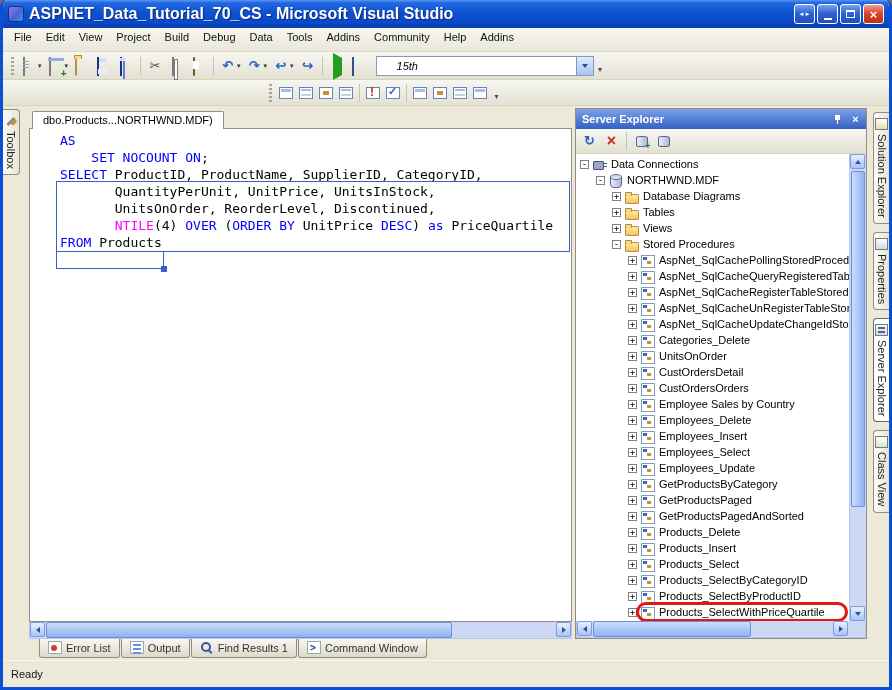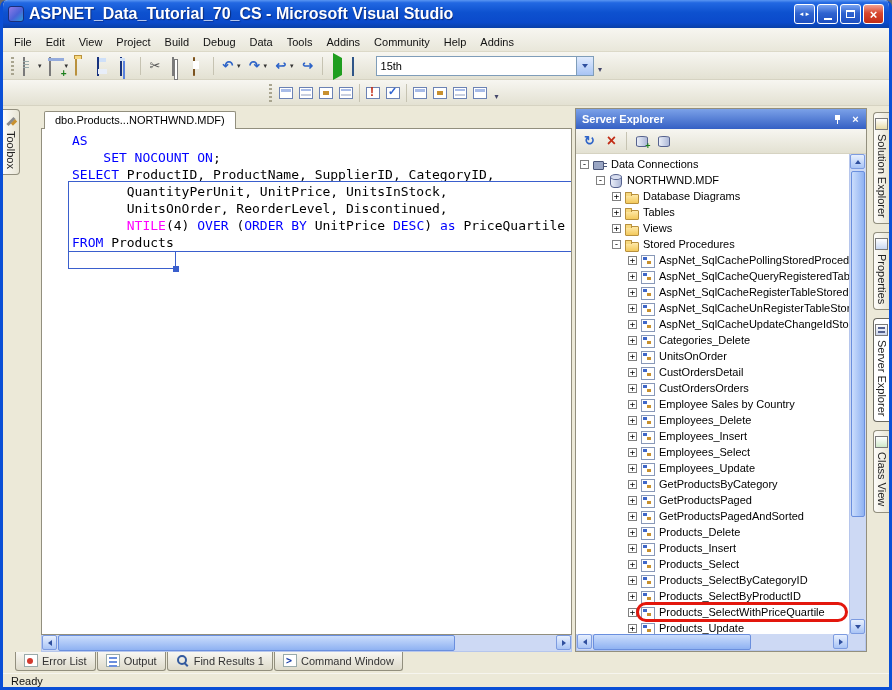--- a/index.html
+++ b/index.html
@@ -19,21 +19,21 @@
   .title-buttons{margin-left:auto;display:flex;gap:2px;}
   .tb-win{width:21px;height:20px;border:1px solid #fff;border-radius:3px;color:#fff;
     background:linear-gradient(#7AA4F1,#2F63D0 45%,#1E4FC0);
     display:flex;align-items:center;justify-content:center;font-size:10px;position:relative;}
   .tb-win.close{background:linear-gradient(#F0A092,#D8472F 45%,#C22D17);font-size:13px;font-weight:bold;}
   .tb-arrows{font-size:6px;letter-spacing:0;}
   .glyph-min{width:8px;height:2px;background:#fff;margin-top:9px;}
   .glyph-max{width:9px;height:8px;border:1px solid #fff;border-top:2px solid #fff;}
 
   
-  .menubar{height:24px;flex:none;display:flex;align-items:flex-end;padding-left:4px;
+  .menubar{height:24px;flex:none;display:flex;align-items:flex-start;padding-left:4px;
     background:linear-gradient(#F7F6F1,#E9E7DA);border-bottom:1px solid #DCD9C8;}
   .menu-item{padding:3px 7px;font-size:11px;color:#111;cursor:default;}
   .toolbar{height:28px;flex:none;display:flex;align-items:center;padding:1px 4px;
     background:linear-gradient(#F7F6F1,#E3E1D2);border-bottom:1px solid #D6D3C2;}
   .toolbar.qdesign{height:26px;padding-left:262px;}
   .grip{width:3px;height:18px;margin:0 4px;flex:none;
     background:repeating-linear-gradient(180deg,#A9A590 0 2px,transparent 2px 4px);}
   .sep{width:1px;height:18px;background:#C6C3B2;margin:0 3px;flex:none;}
   .tbtn{height:22px;display:flex;align-items:center;padding:0 2px;border:1px solid transparent;border-radius:2px;}
   .tbtn .drp{font-size:7px;color:#333;margin-left:1px;}
@@ -51,21 +51,21 @@
   .i-saveall{width:11px;height:11px;margin:2px;background:#2B5BCE;border:1px solid #17327E;box-shadow:3px 3px 0 #5B83DE;}
   .i-saveall::before{content:"";position:absolute;left:2px;top:0;width:5px;height:3px;background:#CFE0F8;}
   .glyph-ico{font-size:13px;line-height:16px;text-align:center;color:#555;width:16px;height:16px;display:block;}
   .glyph-ico.blue{color:#2E64C8;font-weight:bold;}
   .i-copy{width:9px;height:11px;margin:2px 3px;background:#fff;border:1px solid #7A7A7A;box-shadow:3px 3px 0 #fff,3px 3px 0 1px #7A7A7A;}
   .i-paste{width:11px;height:13px;margin:1px 2px;background:#B9803C;border:1px solid #7A5320;border-radius:2px;}
   .i-paste::after{content:"";position:absolute;left:2px;top:3px;width:6px;height:8px;background:#fff;}
   .i-play{width:0;height:0;margin:3px 4px;border-left:9px solid #1F9E1F;border-top:5px solid transparent;border-bottom:5px solid transparent;}
   .i-misc{width:13px;height:13px;margin:1px;background:linear-gradient(#A8C8E8,#4A78B8);border:1px solid #2F5588;}
   .combo{width:218px;height:20px;margin-left:6px;background:#fff;border:1px solid #7F9DB9;display:flex;align-items:center;font-size:11px;}
-  .combo-text{padding-left:4px;flex:1;}
+  .combo-text{padding-left:20px;flex:1;font-style:italic;}
   .combo-arrow{width:17px;height:18px;border-left:1px solid #7F9DB9;flex:none;
     background:linear-gradient(#E0EBFD,#A8C4F4);display:flex;align-items:center;justify-content:center;}
   .tb-more{width:13px;height:20px;display:flex;align-items:flex-end;justify-content:center;font-size:8px;color:#44476B;padding-bottom:2px;}
 
   .qi{width:18px;height:18px;margin:0 1px;position:relative;flex:none;}
   .qi::before{content:"";position:absolute;left:2px;top:3px;right:2px;bottom:3px;background:#fff;border:1px solid #6B82B4;}
   .qi::after{content:"";position:absolute;left:4px;top:5px;right:4px;height:3px;background:#A8BCE8;}
   .qi.q-exec::after{content:"!";position:absolute;left:6px;top:1px;right:auto;height:auto;background:none;color:#C22D17;font:bold 12px/14px "Liberation Sans",sans-serif;}
   .qi.q-verify::after{content:"\2713";position:absolute;left:4px;top:0;right:auto;height:auto;background:none;color:#2F63D0;font:bold 11px/14px "Liberation Sans",sans-serif;}
   .qi.q-lines::after{box-shadow:0 5px 0 #C8CFE0;height:2px;}
@@ -75,21 +75,21 @@
   .main{flex:1;display:flex;min-height:0;background:#ECE9D8;padding-top:2px;}
   .left-strip{width:23px;flex:none;display:flex;flex-direction:column;align-items:flex-start;padding-top:1px;}
   .side-tab{display:flex;flex-direction:column;align-items:center;gap:4px;padding:5px 2px;
     background:linear-gradient(90deg,#FDFCF9,#E8E5D5);border:1px solid #928F7E;font-size:11px;color:#222;}
   .left-strip .side-tab{border-left:none;border-radius:0 4px 4px 0;}
   .vt-label{writing-mode:vertical-rl;white-space:nowrap;}
   .tool-ico{width:12px;height:12px;position:relative;}
   .tool-ico::before{content:"";position:absolute;left:1px;top:5px;width:10px;height:3px;background:#8A8A8A;transform:rotate(-45deg);}
   .tool-ico::after{content:"";position:absolute;left:6px;top:6px;width:6px;height:3px;background:#C8902E;transform:rotate(-45deg);}
 
-  .editor-col{flex:1;display:flex;flex-direction:column;min-width:0;margin-left:15px;}
+  .editor-col{flex:1;display:flex;flex-direction:column;min-width:0;margin-left:3px;}
   .tab-row{height:20px;flex:none;display:flex;align-items:flex-end;padding-left:3px;}
   .etab{position:relative;z-index:2;background:#fff;border:1px solid #928F7E;border-bottom:none;
     padding:2px 10px 3px;font-size:11px;border-radius:2px 2px 0 0;margin-bottom:-1px;white-space:nowrap;}
   .editor{flex:1;position:relative;background:#fff;border:1px solid #928F7E;overflow:hidden;
     padding:3px 0 0 30px;z-index:1;}
   .code-line{white-space:pre;font:13px/17px "DejaVu Sans Mono",monospace;color:#000;}
   .c-kw{color:#0000FF;}
   .c-fn{color:#FF00FF;}
   .c-pl{color:#000;}
   .selbox{position:absolute;border:1px solid #3A5FCD;pointer-events:none;}
@@ -156,31 +156,31 @@
   .right-strip .side-tab{border-right:none;border-radius:4px 0 0 4px;padding:5px 1px;}
   .right-strip .side-tab.active{background:#fff;border-color:#6B6A60;}
   .vt-ico{width:13px;height:12px;border:1px solid #7A7A7A;background:#fff;position:relative;}
   .vt-ico.solution-explorer{background:linear-gradient(#FFF,#E8DCA8);}
   .vt-ico.properties{background:linear-gradient(#FFF,#C9D8F2);}
   .vt-ico.server-explorer{background:linear-gradient(#FFF,#CBD4EA);}
   .vt-ico.server-explorer::after{content:"";position:absolute;left:2px;top:2px;width:7px;height:2px;background:#56628E;box-shadow:0 4px 0 #56628E;}
   .vt-ico.class-view{background:linear-gradient(#FFF,#CFE8C9);}
 
   
-  .bottom-tabs{height:21px;flex:none;display:flex;align-items:flex-start;padding-left:12px;gap:1px;background:#ECE9D8;}
+  .bottom-tabs{height:21px;flex:none;display:flex;align-items:flex-start;padding-left:36px;gap:1px;background:#ECE9D8;}
   .btab{display:flex;align-items:center;gap:4px;padding:2px 8px 3px;border:1px solid #928F7E;border-top:none;
     background:linear-gradient(#F8F7F2,#DDDACA);border-radius:0 0 3px 3px;font-size:11px;color:#333;white-space:nowrap;}
   .bt-ico{width:14px;height:13px;position:relative;flex:none;background:#fff;border:1px solid #9AA;}
   .bt-ico.error-list::before{content:"";position:absolute;left:2px;top:3px;width:6px;height:6px;background:#D23A2E;border-radius:50%;}
   .bt-ico.output::before{content:"";position:absolute;left:2px;top:2px;right:2px;height:2px;background:#6A8FDE;box-shadow:0 4px 0 #6A8FDE,0 8px 0 #6A8FDE;}
   .bt-ico.find-results-1{background:none;border:none;}
   .bt-ico.find-results-1::before{content:"";position:absolute;left:1px;top:1px;width:6px;height:6px;border:2px solid #335A9E;border-radius:50%;}
   .bt-ico.find-results-1::after{content:"";position:absolute;left:9px;top:8px;width:2px;height:5px;background:#335A9E;transform:rotate(-45deg);}
   .bt-ico.command-window::before{content:">";position:absolute;left:2px;top:-1px;color:#1A3FA8;font:bold 10px/13px "DejaVu Sans Mono",monospace;}
-  .statusbar{height:14px;flex:none;display:flex;align-items:center;padding:0 8px;font-size:11px;color:#111;
+  .statusbar{height:27px;flex:none;display:flex;align-items:center;padding:0 8px;font-size:11px;color:#111;
     background:#ECE9D8;border-top:1px solid #F6F5EF;}
 </style>
 </head>
 <body>
 
 <div class="window">
 
   <div class="titlebar">
     <div class="app-icon"></div>
     <span class="title-text">ASPNET_Data_Tutorial_70_CS - Microsoft Visual Studio</span>

